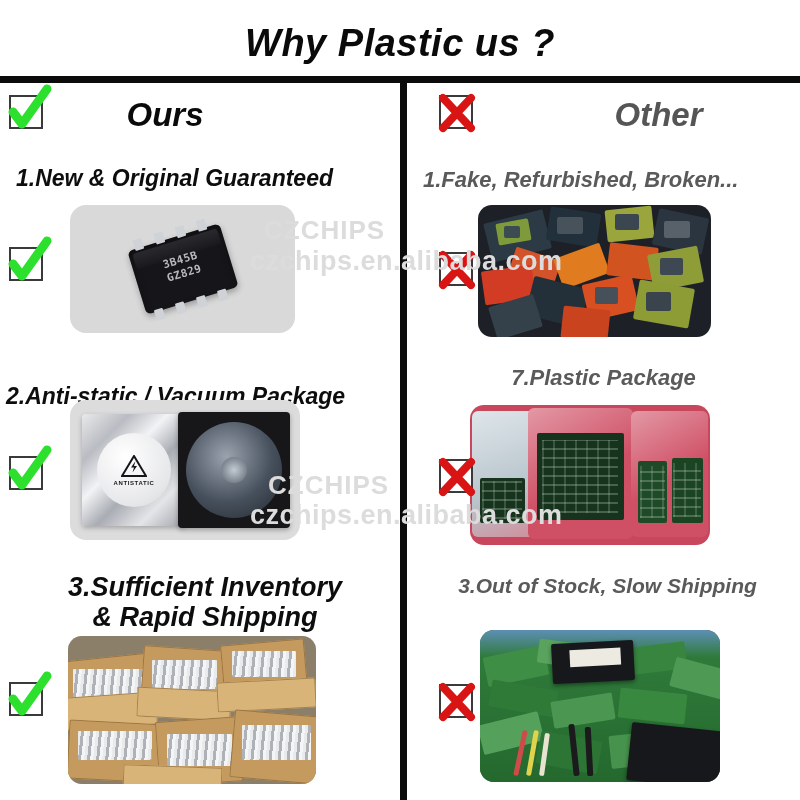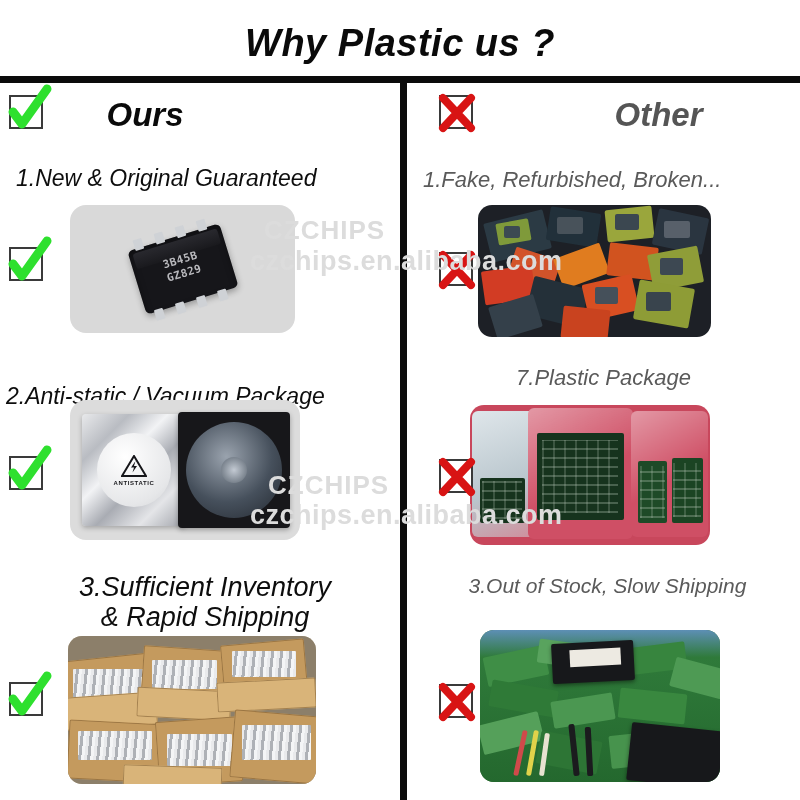--- a/index.html
+++ b/index.html
@@ -20,21 +20,21 @@
     letter-spacing:.5px;color:#0a0a0a;
     white-space:nowrap;
   }
 
   
   #hrule{position:absolute;left:0;top:76px;width:800px;height:7px;background:#0b0b0b;}
   #vrule{position:absolute;left:400px;top:83px;width:7px;height:717px;background:#0b0b0b;}
 
   
   .colhead{position:absolute;top:86px;height:60px;}
-  #colhead-ours{left:0;width:400px;}
+  #colhead-ours{left:0;width:400px;padding-left:40px;}
   #colhead-other{left:407px;width:393px;}
   .colhead .htext{
     position:absolute;top:10px;width:100%;text-align:center;
     font-size:33px;font-weight:bold;font-style:italic;white-space:nowrap;
   }
   #colhead-ours .htext{color:#0a0a0a;left:-55px;}
   #colhead-other .htext{color:#555555;left:55px;}
 
   
   .markbox{position:absolute;width:34px;height:34px;}
@@ -52,21 +52,21 @@
   #mark-r1-other{left:439px;top:252px;}
   #mark-r2-ours{left:9px;top:456px;}
   #mark-r2-other{left:439px;top:459px;}
   #mark-r3-ours{left:9px;top:682px;}
   #mark-r3-other{left:439px;top:684px;}
 
   
   .row{position:absolute;}
   .rowhead{
     position:absolute;width:100%;
-    font-size:24px;font-weight:normal;font-style:italic;
+    font-size:24px;font-weight:bold;font-style:italic;
     line-height:1.12;white-space:pre-line;
   }
   .side-ours .rowhead{color:#0d0d0d;}
   .side-other .rowhead{color:#5a5a5a;}
 
   
   #row1-ours{left:0;top:160px;width:400px;height:190px;}
   #row2-ours{left:0;top:358px;width:400px;height:200px;}
   #row3-ours{left:0;top:566px;width:400px;height:230px;}
   

